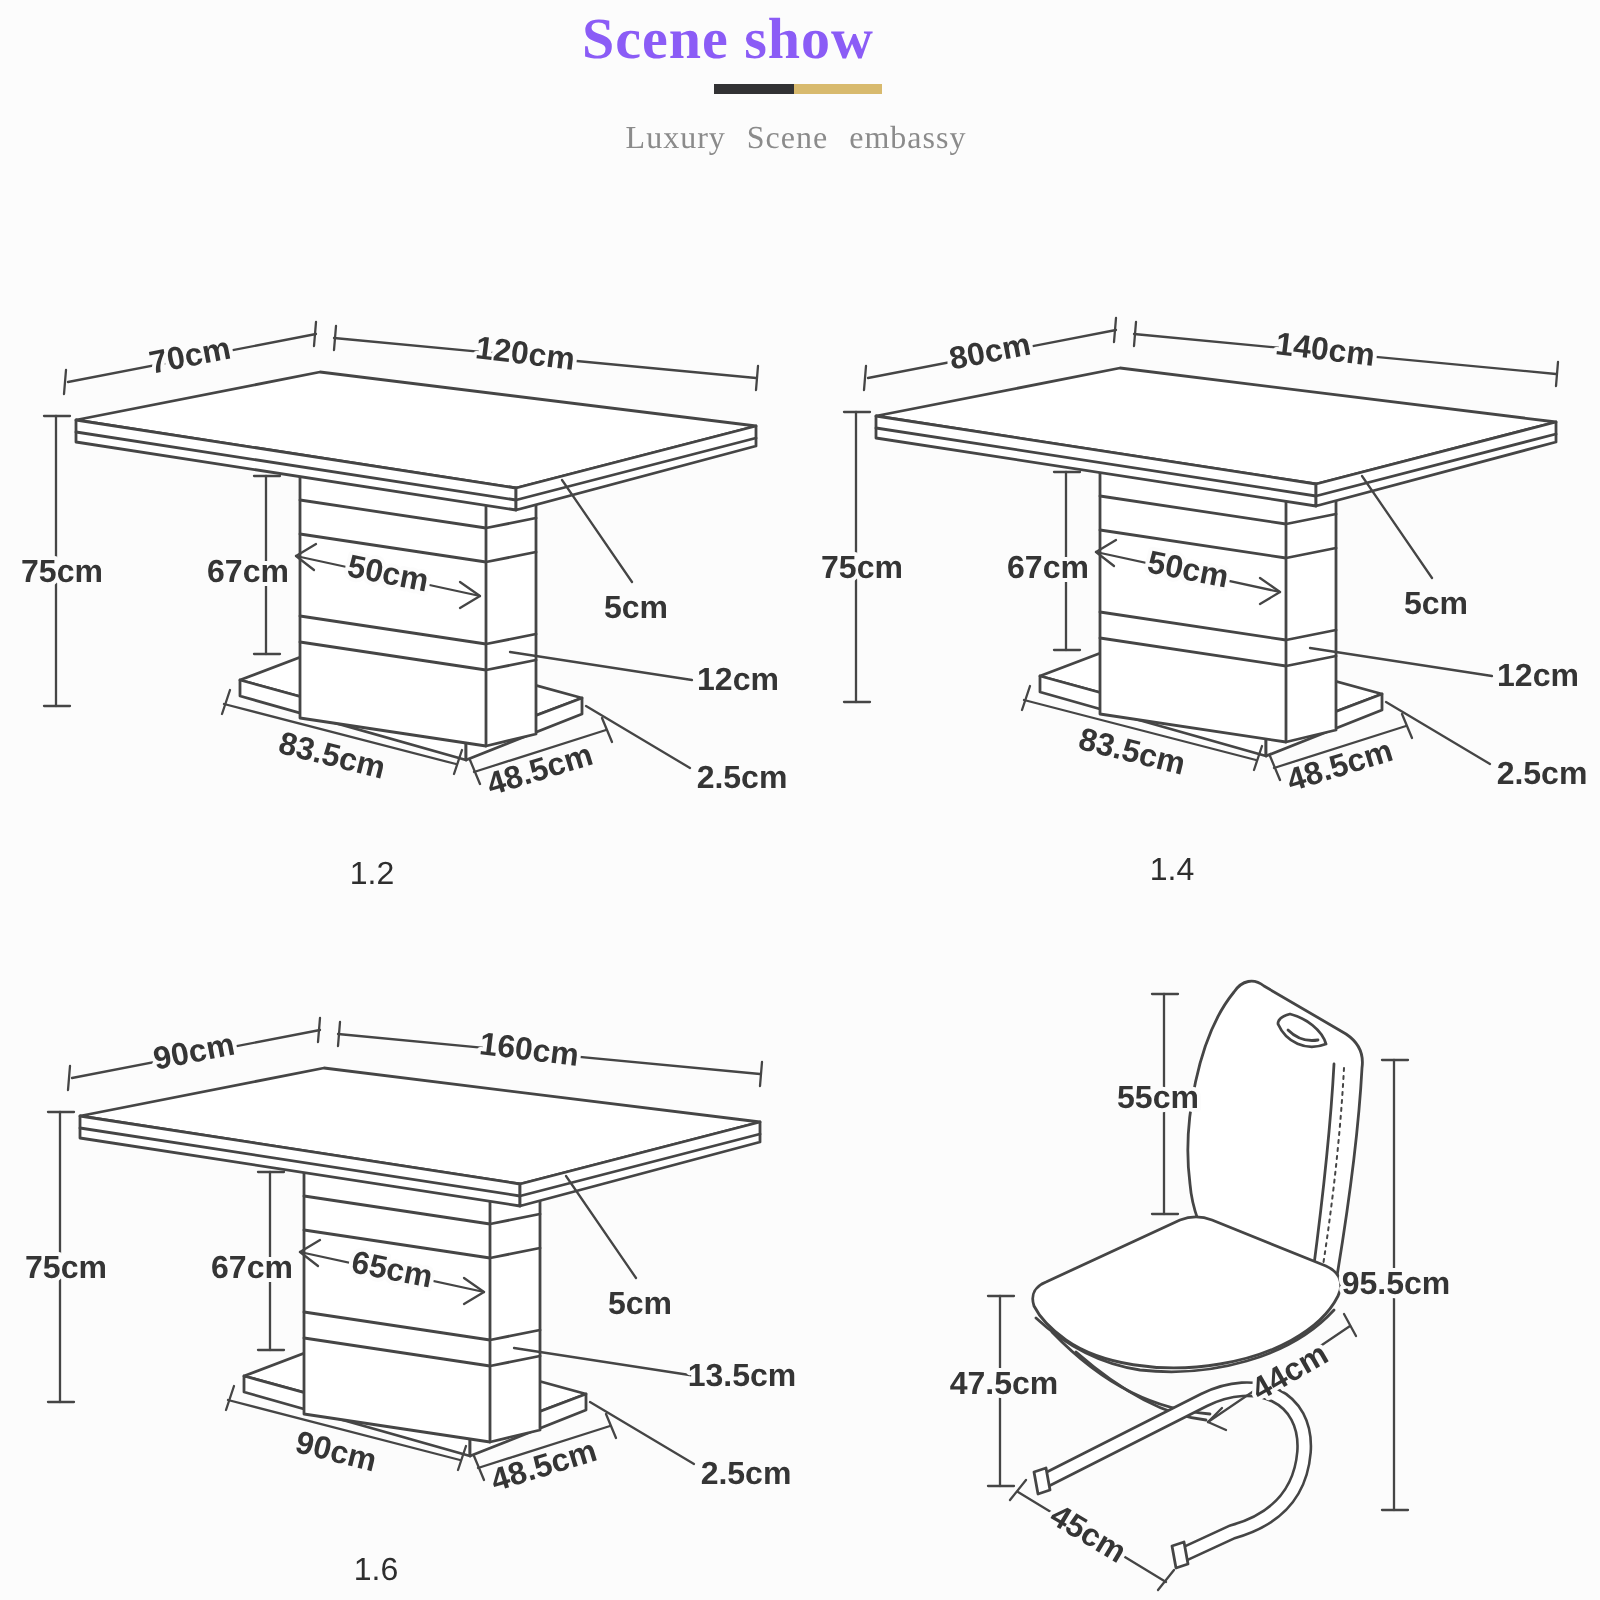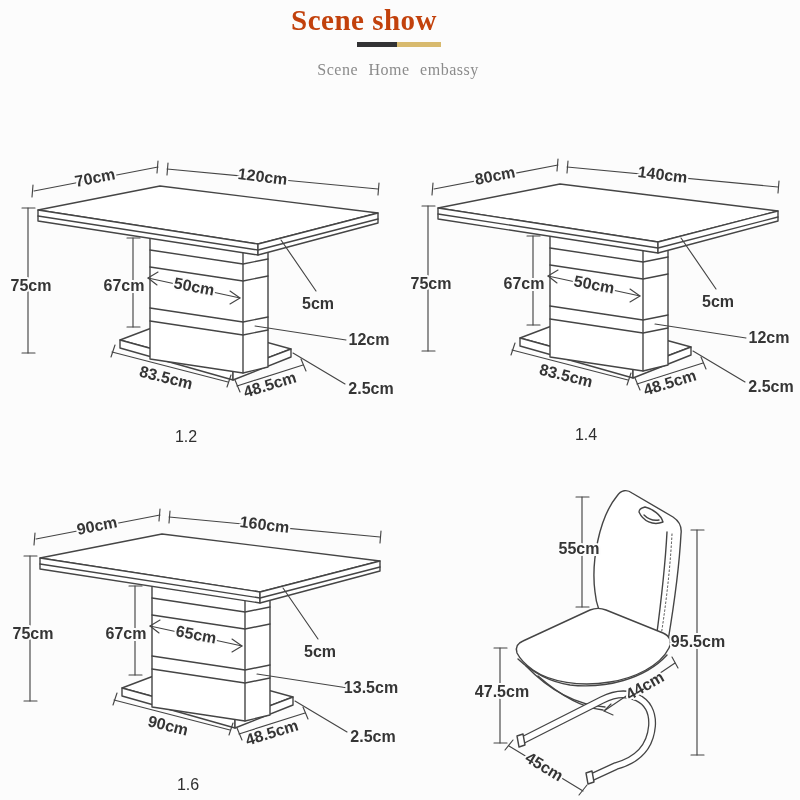--- a/index.html
+++ b/index.html
@@ -4,21 +4,21 @@
 <style>
   html,body{margin:0;padding:0}
   body{
     width:800px;height:800px;position:relative;overflow:hidden;
     background:#fcfcfc;
     font-family:"Liberation Sans",sans-serif;
   }
   .hdr-title{
     position:absolute;left:364px;top:4px;transform:translateX(-50%);
     font-family:"Liberation Serif",serif;font-size:29px;font-weight:600;
-    color:#c2410c;letter-spacing:.5px;white-space:nowrap;margin:0;
+    color:#8b5cf6;letter-spacing:.5px;white-space:nowrap;margin:0;
   }
   .hdr-divider{
     position:absolute;left:399px;top:42px;transform:translateX(-50%);
     width:84px;height:5px;display:flex;
   }
   .seg-dark{width:40px;height:100%;background:#323234}
   .seg-gold{width:44px;height:100%;background:#d8ba6e}
   .hdr-subtitle{
     position:absolute;left:398px;top:61px;transform:translateX(-50%);
     font-family:"Liberation Serif",serif;font-size:16px;color:#8b8b8b;
@@ -35,21 +35,21 @@
 </head>
 <body>
 
 <div>
 
   <h1 class="hdr-title">Scene show</h1>
   <div class="hdr-divider">
     <span class="seg-dark"></span>
     <span class="seg-gold"></span>
   </div>
-  <div class="hdr-subtitle">Scene Home embassy</div>
+  <div class="hdr-subtitle">Luxury Scene embassy</div>
 
   <svg width="0" height="0" style="position:absolute" aria-hidden="true">
     <defs>
       <g id="tableArt" fill="none" stroke="#454545" stroke-width="1.4" stroke-linecap="round" stroke-linejoin="round">
 
         <path d="M110,200 L168,178 L281,209 L223,231 Z" fill="#fff"></path>
         <path d="M110,200 L110,208 L223,240 L223,231 Z" fill="#fff"></path>
         <path d="M223,231 L223,240 L281,217 L281,209 Z" fill="#fff"></path>
 
         <path d="M140,96 L233,110 L258,105 L258,227 L233,233 L140,219 Z" fill="#fff"></path>

